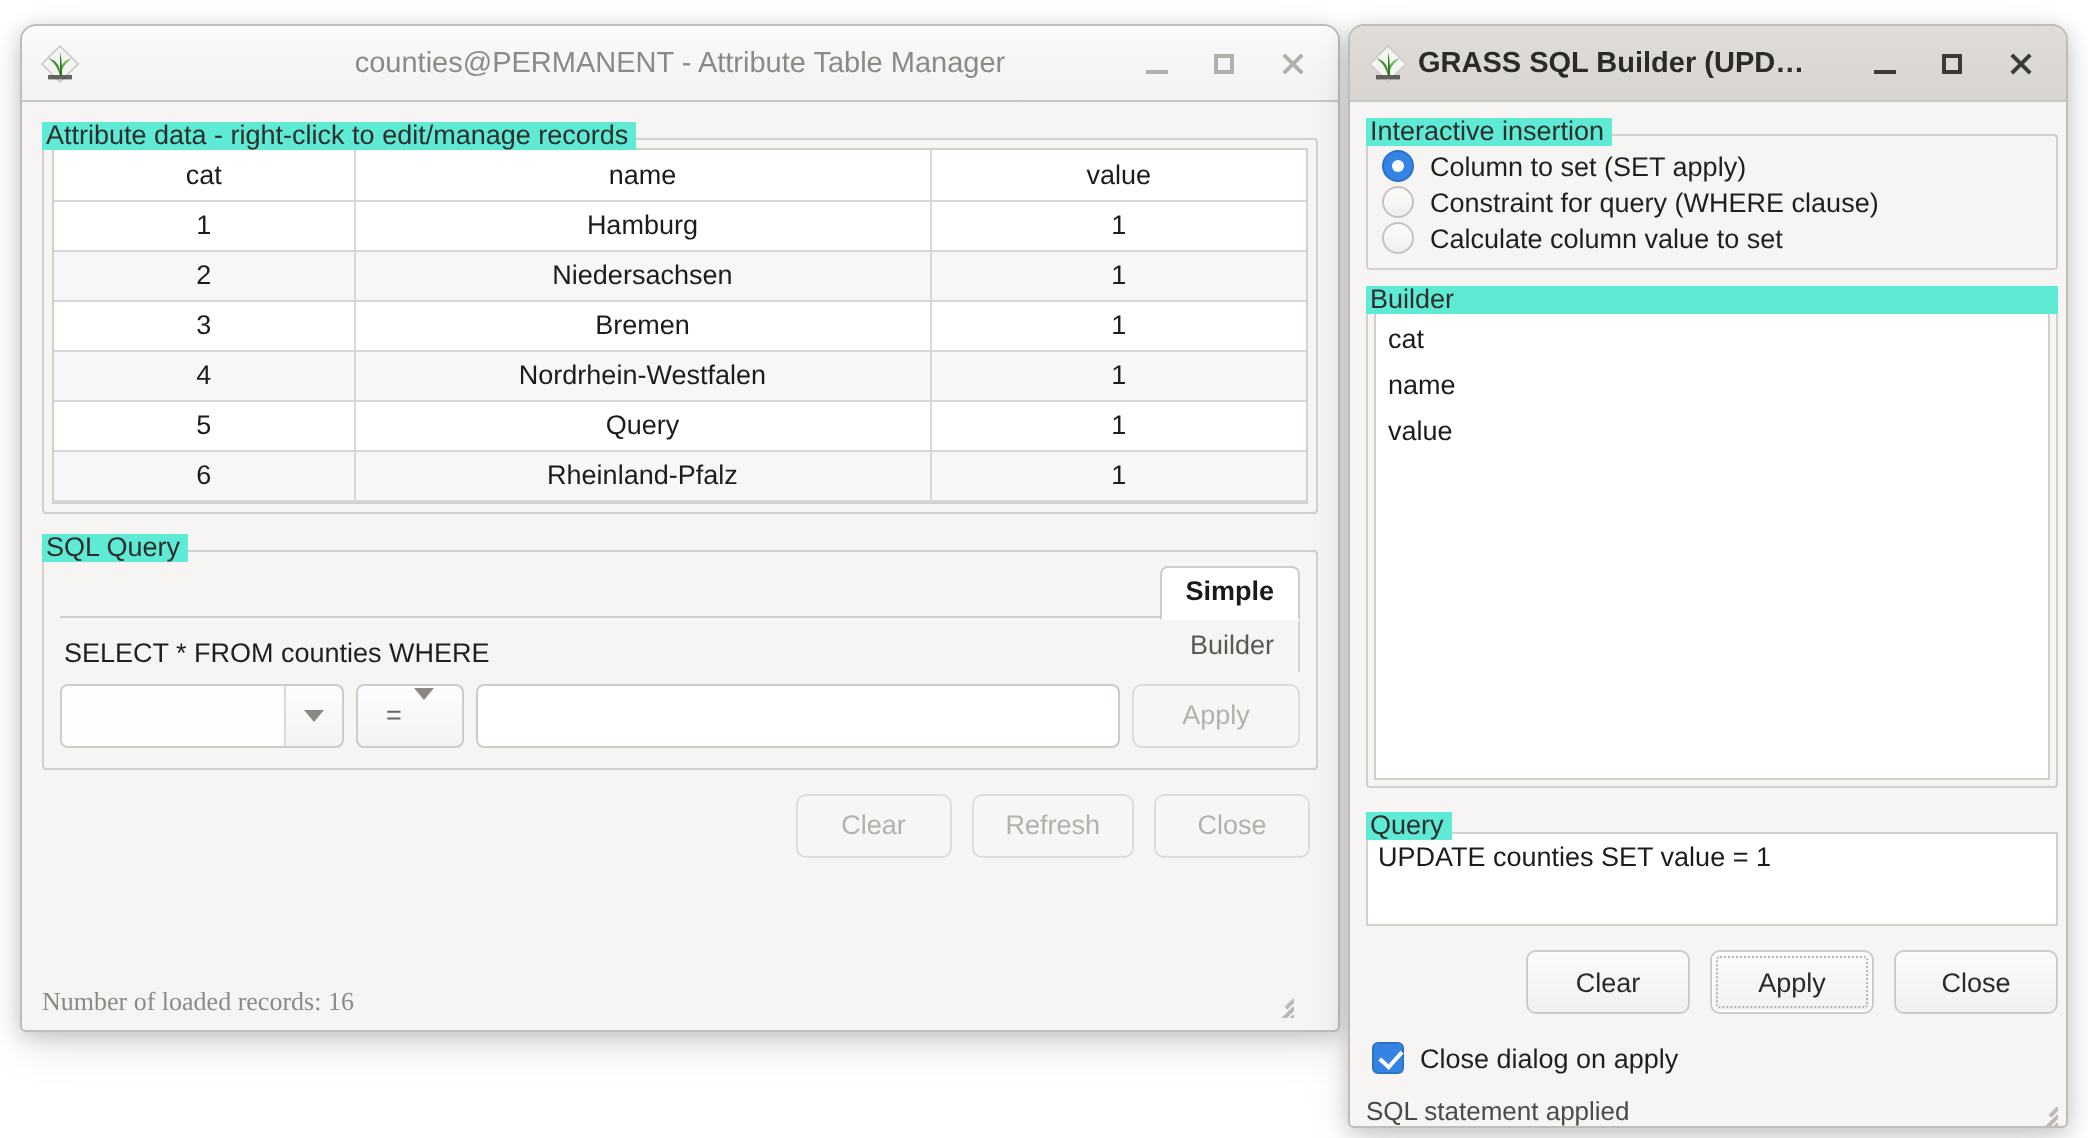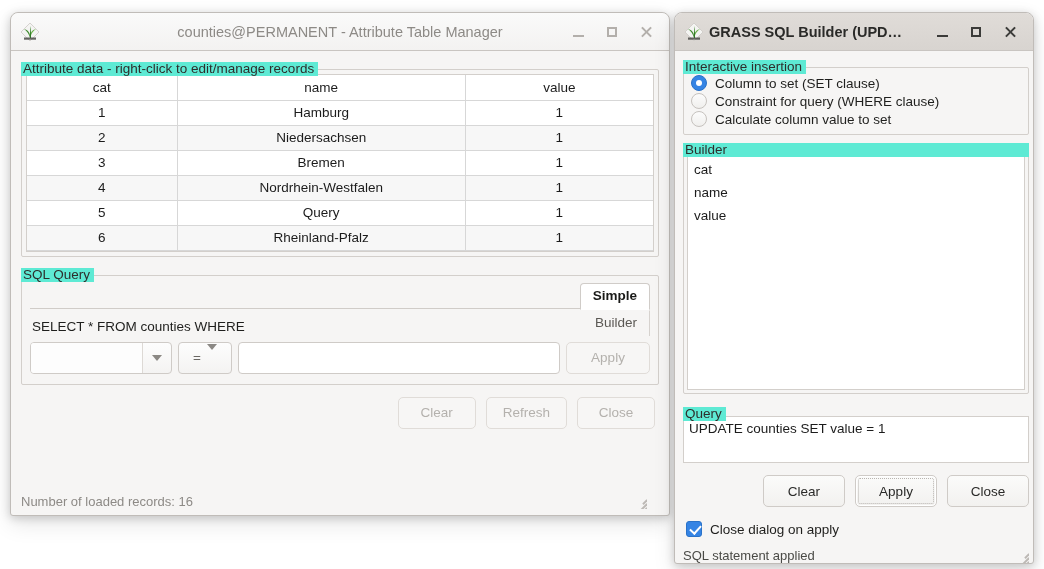--- a/index.html
+++ b/index.html
@@ -295,21 +295,21 @@
         </div>
       </div>
 
 
       <div style="display:flex; justify-content:flex-end; gap:10px; padding: 12px 14px 0 10px;">
         <div class="btn disabled">Clear</div>
         <div class="btn disabled">Refresh</div>
         <div class="btn disabled">Close</div>
       </div>
 
-      <div class="statusbar" style="position:absolute; left:0; right:12px; bottom:2px;">
+      <div class="statusbar" style="position:absolute; left:0; right:12px; bottom:2px;font-family:Liberation Serif, serif;">
         <span>Number of loaded records: 16</span>
         <span class="grip">
           <i style="bottom:1px; width:14px; transform:rotate(-45deg);"></i>
           <i style="bottom:5px; width:10px; transform:rotate(-45deg);"></i>
           <i style="bottom:9px; width:6px;  transform:rotate(-45deg);"></i>
         </span>
       </div>
 
     </div>
   </div>
@@ -341,21 +341,21 @@
     </div>
 
     <div class="win-body">
       <div class="sql-pad">
 
         <div class="group">
           <div class="group-title">Interactive insertion</div>
           <div class="group-frame" style="padding: 6px 6px 6px 4px;">
             <div class="radio-row">
               <span class="radio checked"></span>
-              <span>Column to set (SET clause)</span>
+              <span>Column to set (SET apply)</span>
             </div>
             <div class="radio-row">
               <span class="radio"></span>
               <span>Constraint for query (WHERE clause)</span>
             </div>
             <div class="radio-row">
               <span class="radio"></span>
               <span>Calculate column value to set</span>
             </div>
           </div>

